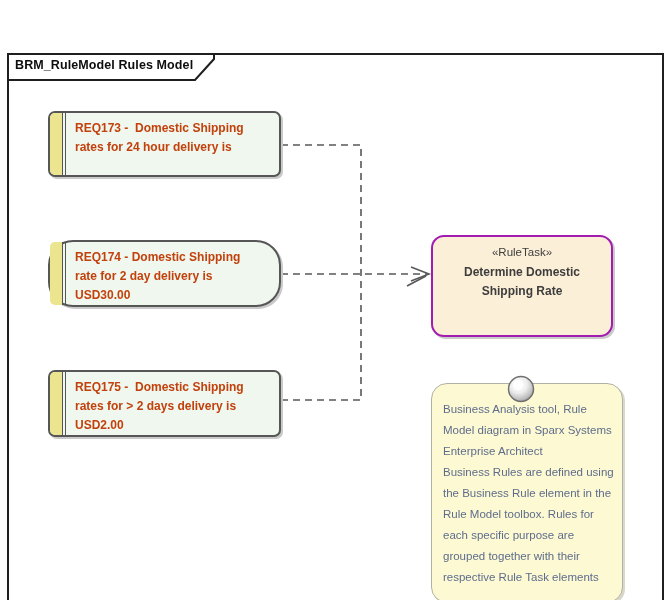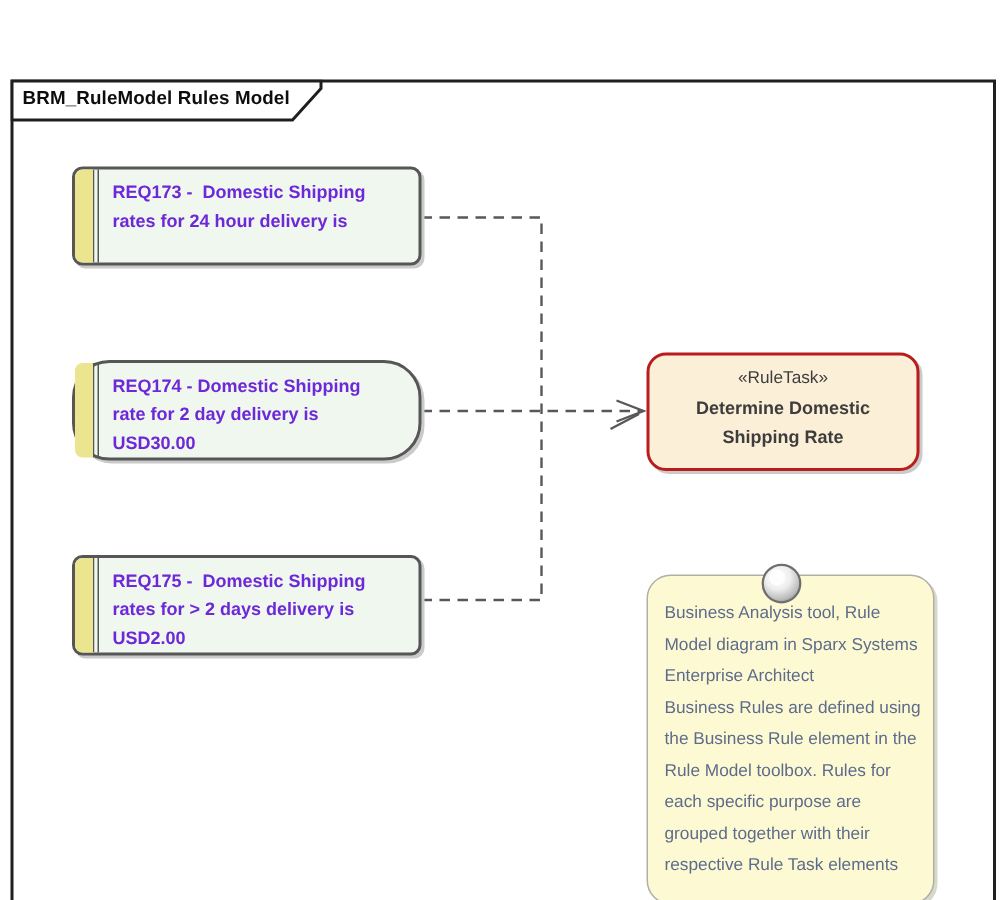--- a/index.html
+++ b/index.html
@@ -43,29 +43,29 @@
     border-right:1px solid #565656;
     border-radius:5px 0 0 5px;
   }
   .req-strip::after {
     content:""; position:absolute; right:-4px; top:0; bottom:0;
     width:1px; background:#565656;
   }
   .req-body {
     position:absolute; left:25px; top:6px; right:4px;
     font-size:12px; font-weight:bold; line-height:19px;
-    color:#6d28d9;
+    color:#c2410c;
   }
   .tline { white-space:pre; }
   
   .ruletask {
     position:absolute; left:431px; top:187px;
-    width:182px; height:79px;
+    width:182px; height:102px;
     background:#fcefd8;
-    border:2px solid #b91c1c;
+    border:2px solid #a21caf;
     border-radius:13px;
     box-shadow:2px 2px 0 #cacaca;
     text-align:center;
     color:#3d3d3d;
   }
   .rt-stereotype { margin-top:9px; font-size:11.5px; font-weight:normal; white-space:pre; }
   .rt-name { margin-top:5px; font-size:12px; font-weight:bold; line-height:19px; }
   
   .note {
     position:absolute; left:431px; top:335px;

